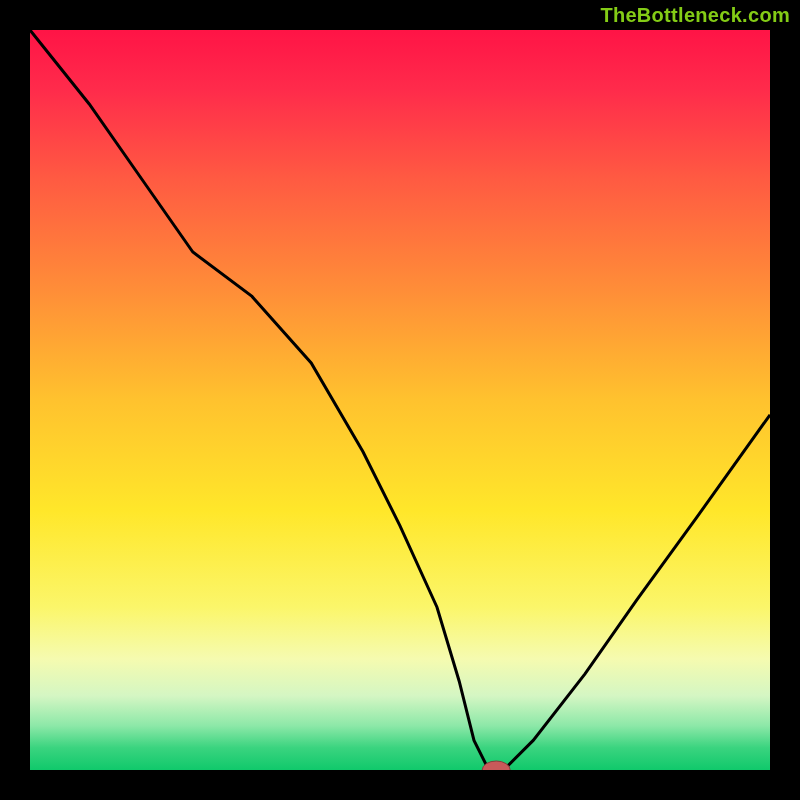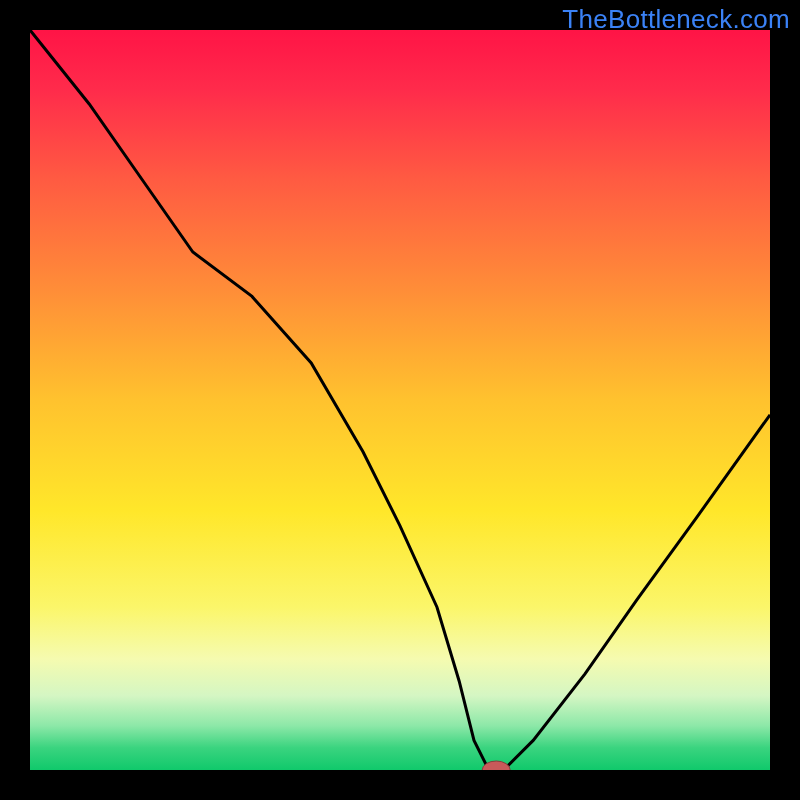--- a/index.html
+++ b/index.html
@@ -14,23 +14,23 @@
   .frame {
     position: relative;
     width: 800px;
     height: 800px;
     background: #000;
   }
   .watermark {
     position: absolute;
     top: 4px;
     right: 10px;
-    color: #3b82f6;
-    font-size: 26px;
-    font-weight: 400;
+    color: #84cc16;
+    font-size: 20px;
+    font-weight: 700;
     letter-spacing: 0.3px;
     z-index: 10;
   }
   .plot-wrap {
     position: absolute;
     left: 30px;
     top: 30px;
     width: 740px;
     height: 740px;
   }

